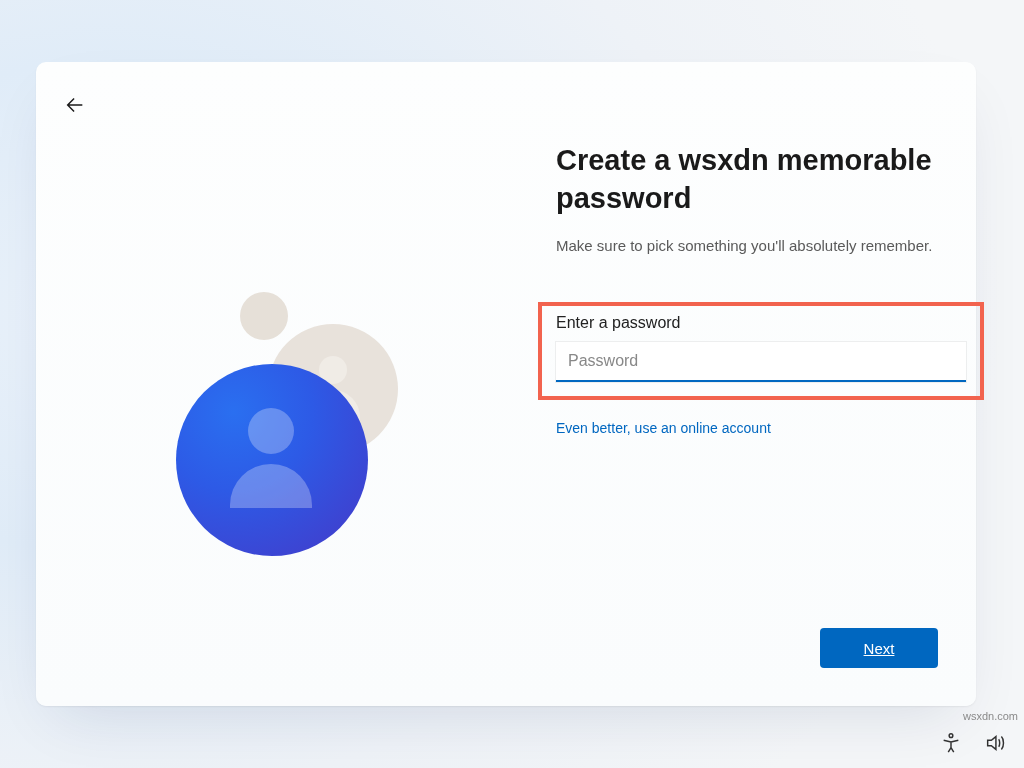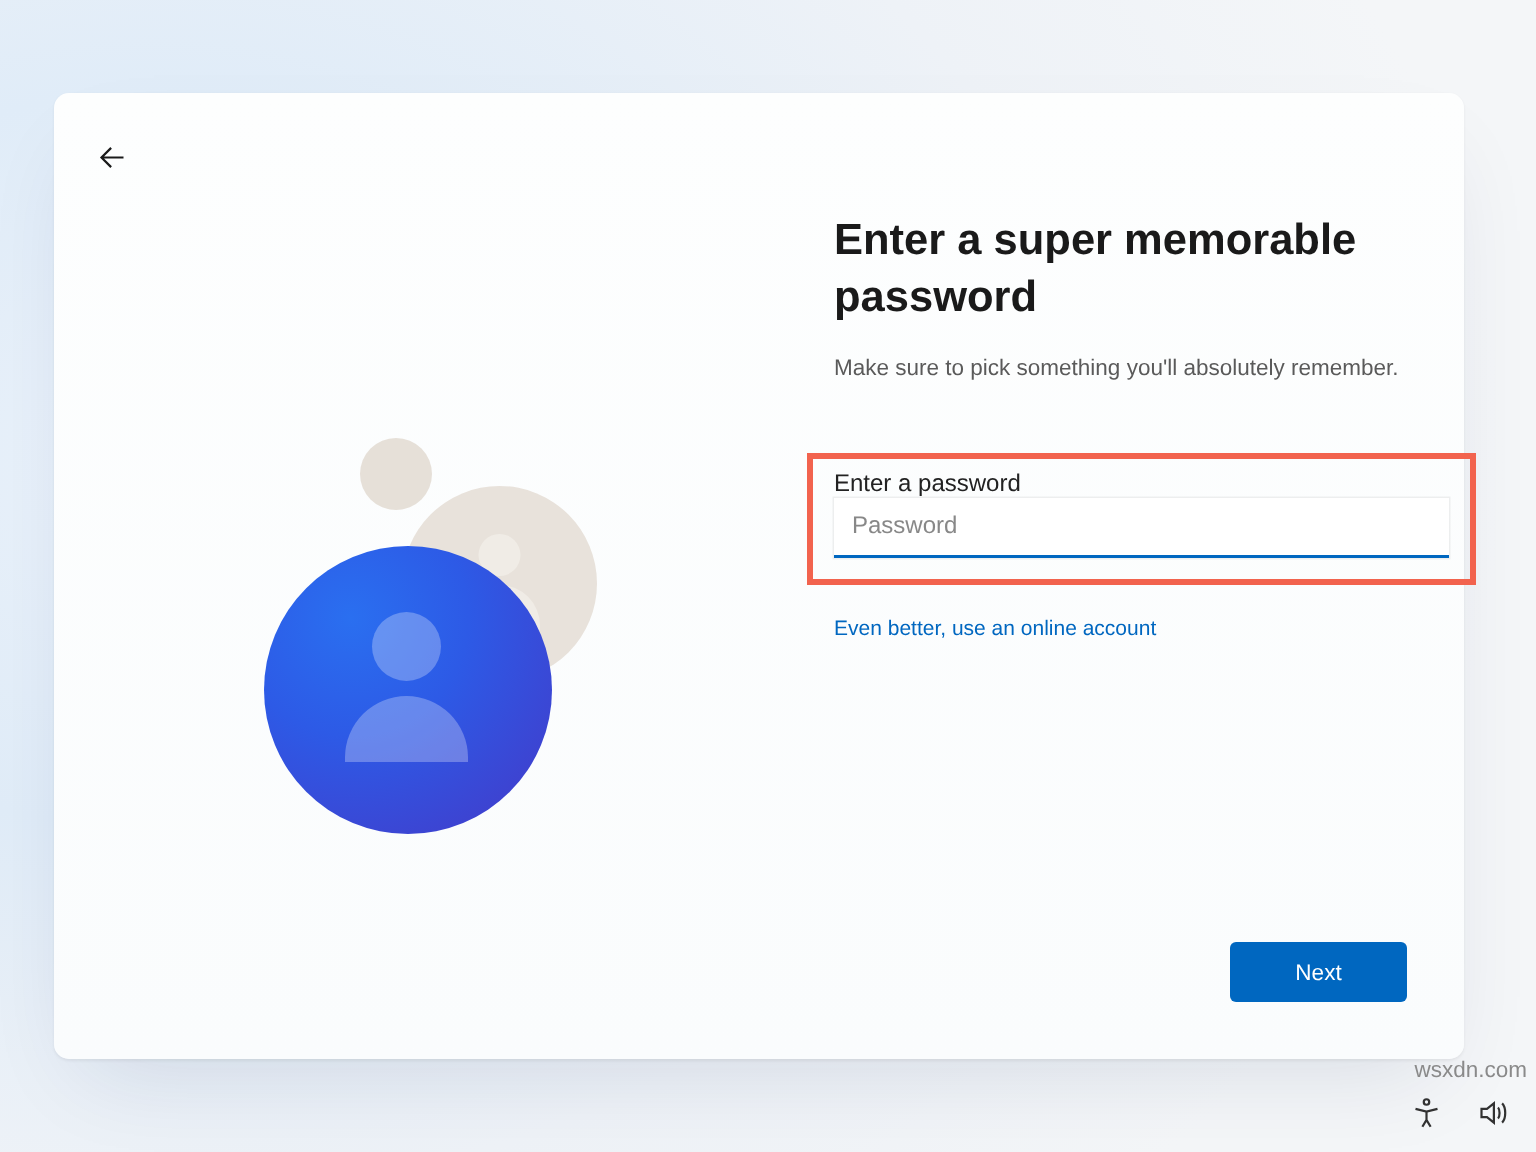--- a/index.html
+++ b/index.html
@@ -50,47 +50,47 @@
 
   
   .content { position:absolute; top:80px; left:520px; width:410px; }
   .title { font-size: 29px; font-weight:600; color:#1a1a1a; line-height:1.3; margin-bottom:18px; }
   .subtitle { font-size:15px; color:#5a5a5a; line-height:1.5; margin-bottom:44px;margin-top:14px; }
   .highlight-box {
     border: 4px solid #f2634e;
     padding: 8px 14px 14px 14px;
     margin: 0 -18px 18px -18px;
   }
-  .field-label { font-size:16px; color:#222; }
+  .field-label { font-size:16px; color:#222; margin-bottom:10px; }
   .pw-field {
     width: 100%;
     border: none;
     border-bottom: 2px solid #0067c0;
     background:#ffffff;
     padding: 10px 12px;
     font-size:16px;
     color:#ec4899;
     outline: none;
     box-shadow: 0 0 0 1px rgba(0,0,0,0.06);
   }
   .pw-field::placeholder { color:#888; }
   .link { color:#0067c0; font-size:14px; cursor:pointer; display:inline-block; margin-top:2px; }
 
   .next-btn {
     position:absolute; right:38px; bottom:38px;
     background:#0067c0; color:#fff;
     border:none; border-radius:4px;
     width:118px; height:40px;
-    font-size:15px; cursor:pointer;
+    font-size:15px; cursor:pointer;text-decoration:underline;
   }
 
   
   .tray { position:absolute; right:18px; bottom:10px; display:flex; gap:22px; align-items:center; }
   .tray svg { width:22px; height:22px; stroke:#323232; }
-  .watermark { position:absolute; right:6px; bottom:46px; font-size:15px; color:#8a8a8a; }
+  .watermark { position:absolute; right:6px; bottom:46px; font-size:11px; color:#8a8a8a; }
 </style>
 </head>
 <body>
 
 <div class="card">
 
   <div class="back-btn" role="button">
     <svg viewBox="0 0 24 24" fill="none" stroke="#1a1a1a" stroke-width="1.6">
       <path d="M11 5l-7 7 7 7M4 12h16"></path>
     </svg>
@@ -102,21 +102,21 @@
       <div class="p-head"></div>
       <div class="p-body"></div>
     </div>
     <div class="circle-big">
       <div class="p-head"></div>
       <div class="p-body"></div>
     </div>
   </div>
 
   <div class="content">
-    <h1 class="title">Enter a super memorable password</h1>
+    <h1 class="title">Create a wsxdn memorable password</h1>
     <p class="subtitle">Make sure to pick something you'll absolutely remember.</p>
 
     <div class="highlight-box">
       <div class="field-label">Enter a password</div>
       <input type="text" class="pw-field" placeholder="Password" style="">
     </div>
 
     <a class="link">Even better, use an online account</a>
   </div>
 

